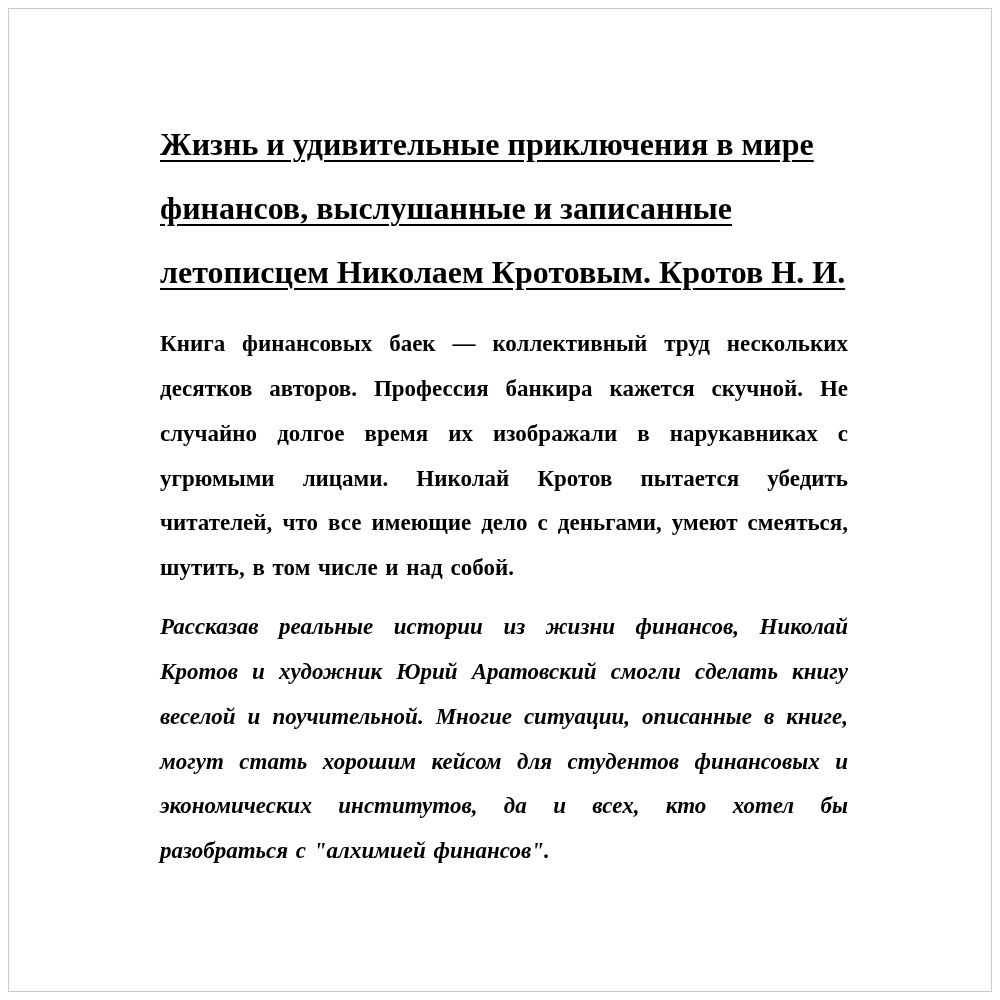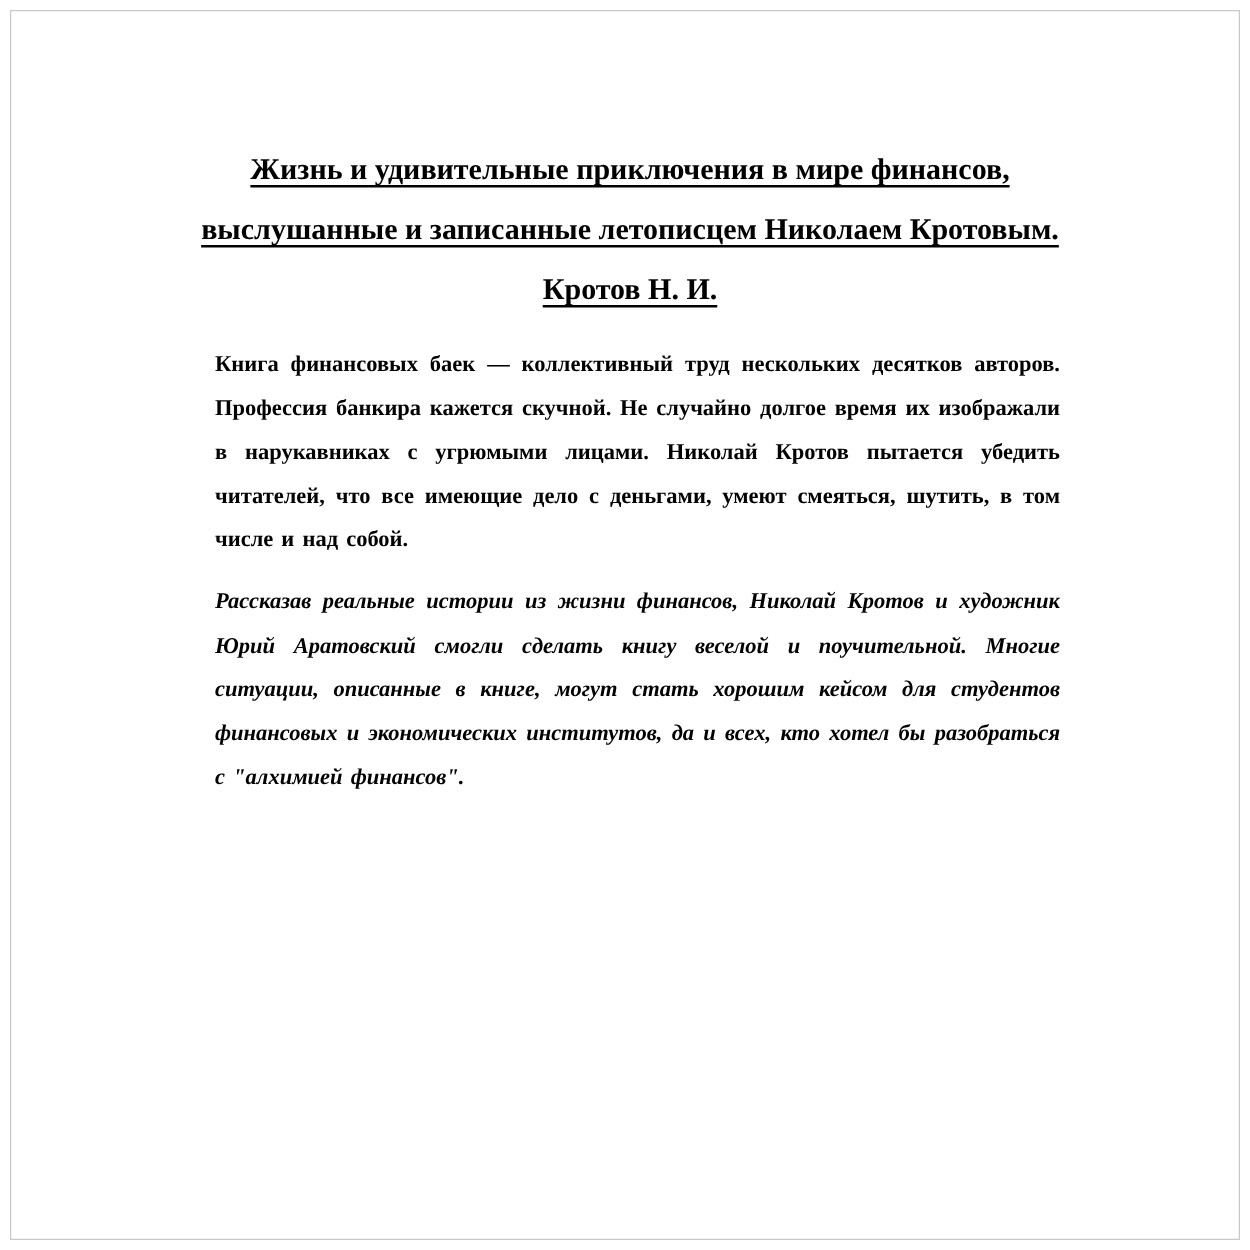--- a/index.html
+++ b/index.html
@@ -26,36 +26,35 @@
     border: 1px solid #c9c9c9;
     pointer-events: none;
   }
   .content {
     position: absolute;
     top: 112px;
     left: 160px;
     width: 688px;
   }
   .doc-title {
-    font-size: 24px;
+    font-size: 32px;
     font-weight: bold;
-    text-align: center;
     line-height: 2.0;
     text-decoration: underline;
     text-underline-offset: 5px;
     text-decoration-thickness: 2px;
     margin: 0 0 18px 0;
   }
   .doc-paragraph {
-    font-size: 18px;
+    font-size: 23px;
     font-weight: bold;
     text-align: justify;
     text-justify: inter-word;
     line-height: 1.95;
-    margin: 0 0 14px 12px;
+    margin: 0 0 14px 0;
     word-spacing: 2px;
   }
   .doc-paragraph:last-child {
     margin-bottom: 0;
     font-style: italic;
   }
 </style>
 </head>
 <body>
 

